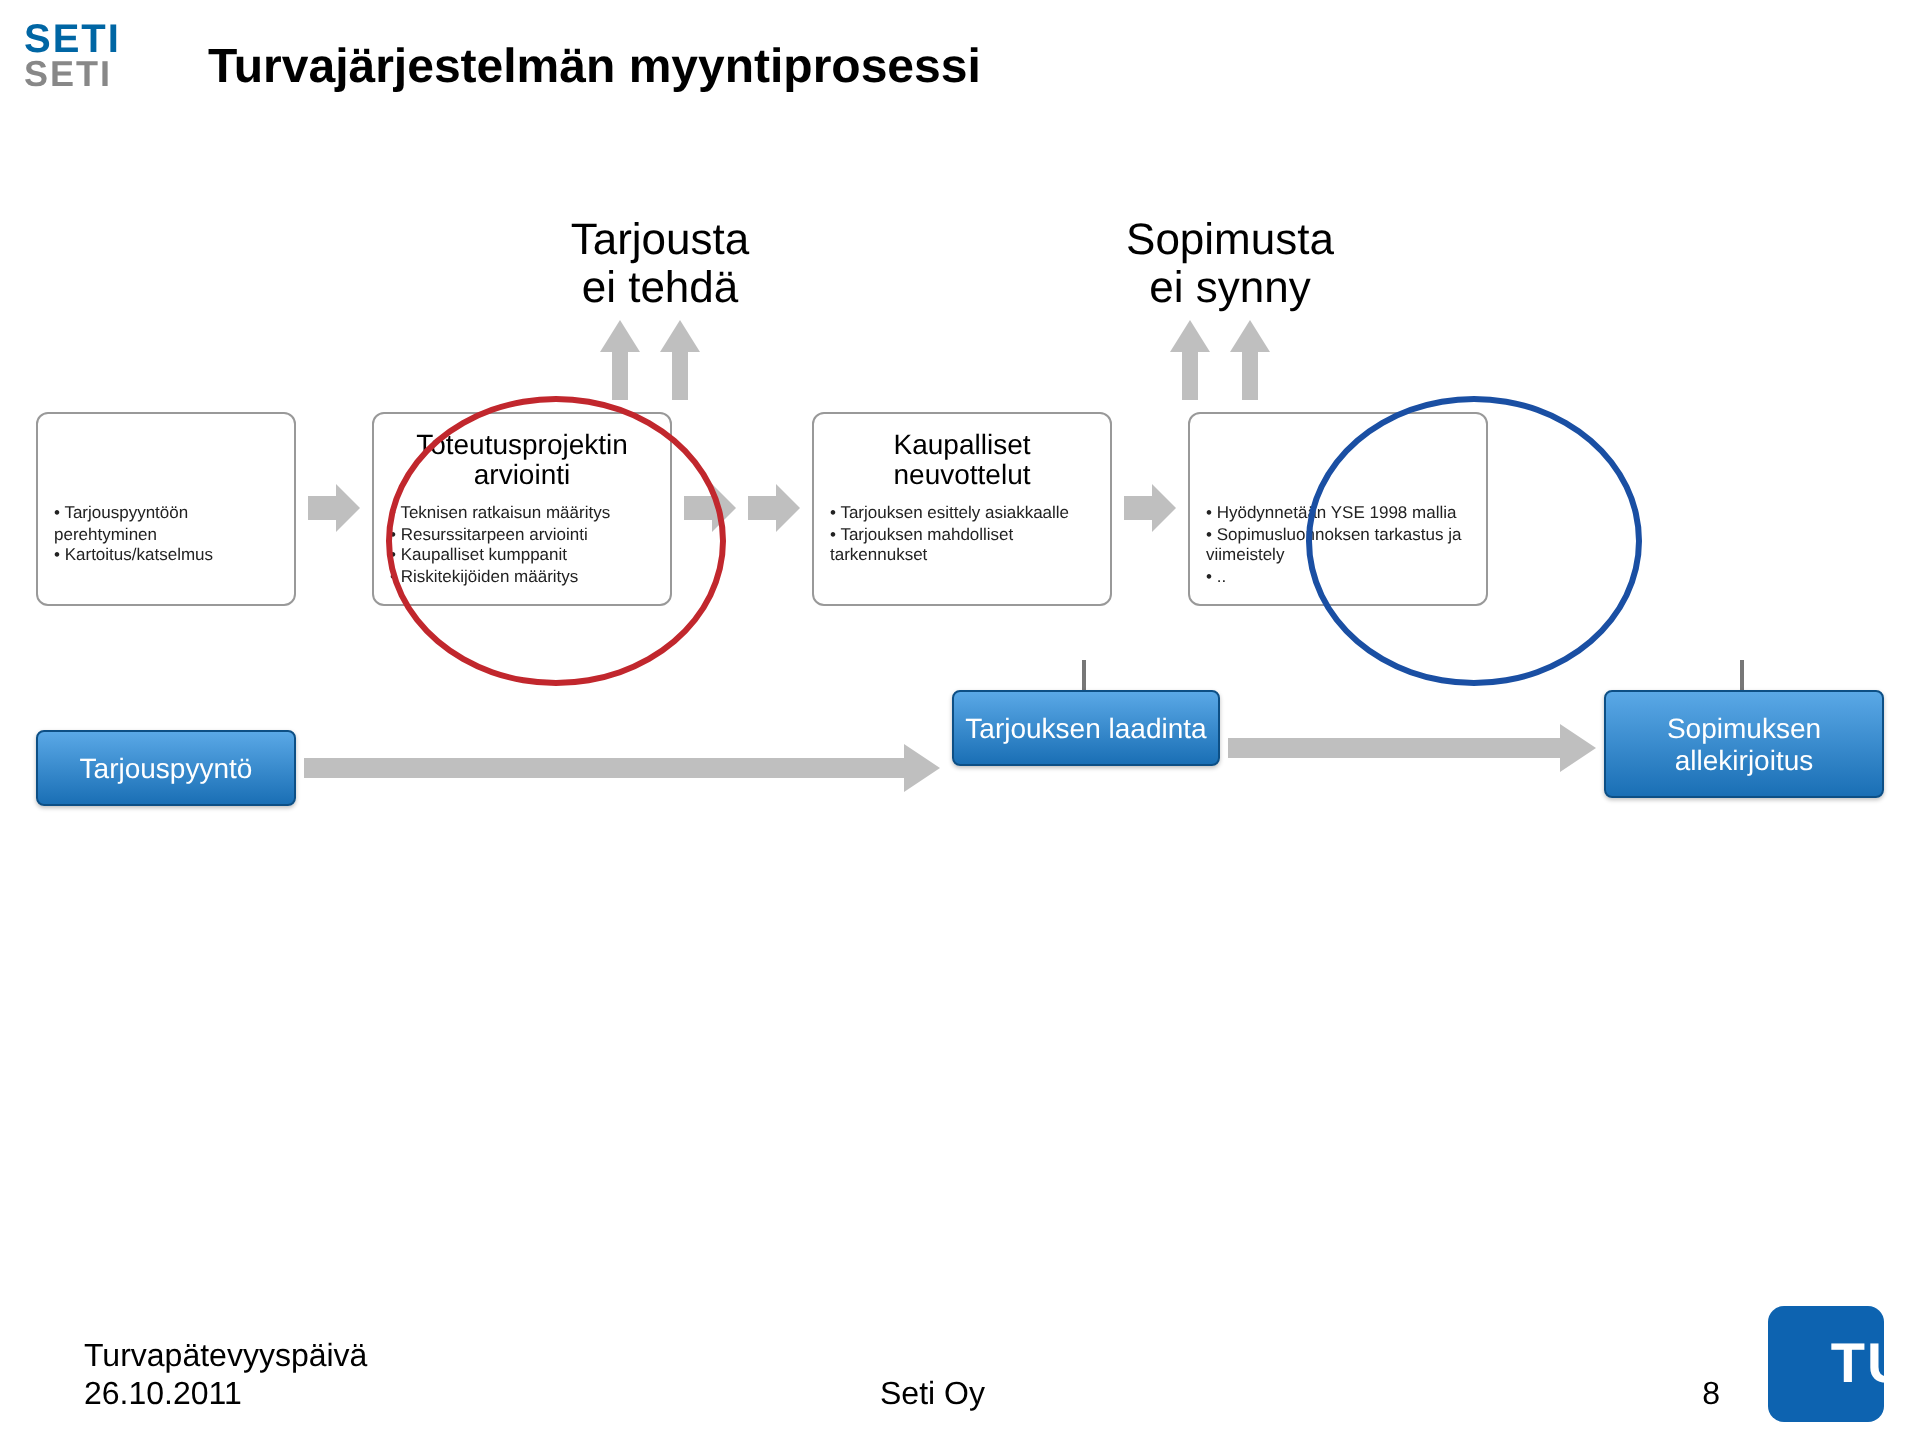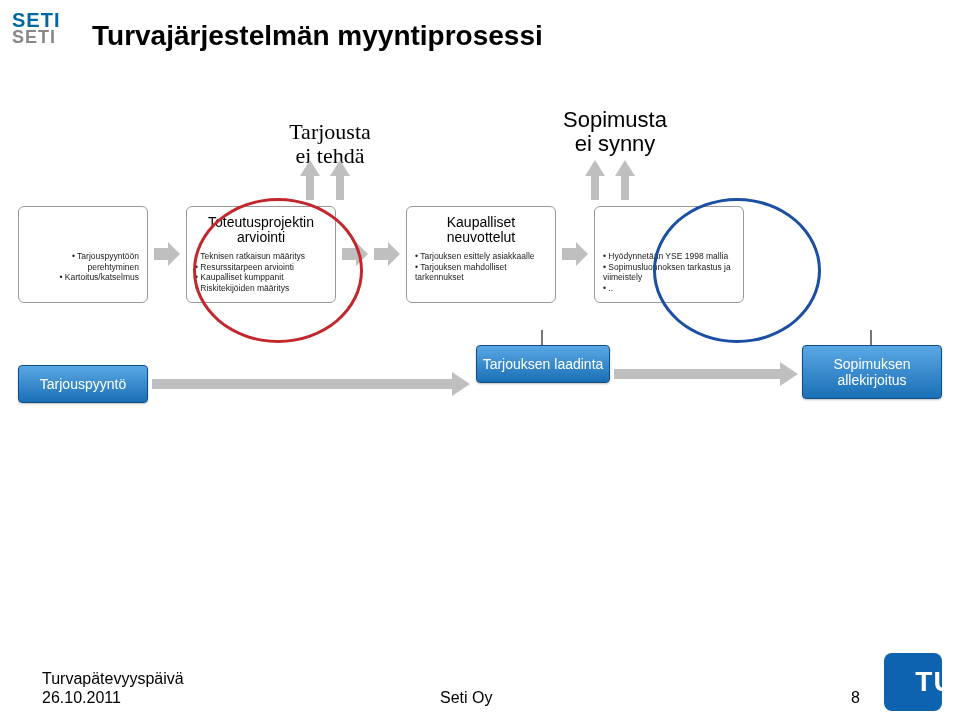--- a/index.html
+++ b/index.html
@@ -17,34 +17,34 @@
     left: 12px;
     font-weight: bold;
     font-size: 20px;
     line-height: 1;
   }
   .logo .top { color: #0066a4; letter-spacing: 1px; }
   .logo .bot { color: #888; font-size: 18px; letter-spacing: 1px; margin-top: -2px;}
   .title {
     position: absolute;
     top: 20px;
-    left: 92px;
-    font-size: 28px;
+    left: 104px;
+    font-size: 24px;
     font-weight: bold;
     color: #000;
   }
   
   .branch {
     position: absolute;
     font-size: 22px;
     color: #000;
     text-align: center;
     line-height: 1.1;
   }
-  .branch.left { top: 120px; left: 260px; width: 140px; font-family: Liberation Serif, serif;}
+  .branch.left { top: 108px; left: 260px; width: 140px;}
   .branch.right { top: 108px; left: 545px; width: 140px;}
   
   .uparrow {
     position: absolute;
     width: 20px;
     height: 40px;
   }
   .uparrow svg { width: 100%; height: 100%; }
   .ua1 { top: 160px; left: 300px; }
   .ua2 { top: 160px; left: 330px; }
@@ -85,21 +85,21 @@
   .box ul {
     list-style: none;
     font-size: 8.5px;
     color: #222;
     line-height: 1.25;
   }
   .box ul li::before {
     content: "• ";
   }
   
-  .box.c0 { flex: 0 0 130px; text-align: right; }
+  .box.c0 { flex: 0 0 130px; }
   .box.c1 { flex: 0 0 150px; }
   .box.c2 { flex: 0 0 140px; }
   .box.c3 { flex: 0 0 150px; }
   .box.c4 { flex: 0 0 150px; }
 
   .harrow {
     align-self: center;
     width: 26px;
     height: 28px;
     flex: 0 0 26px;

